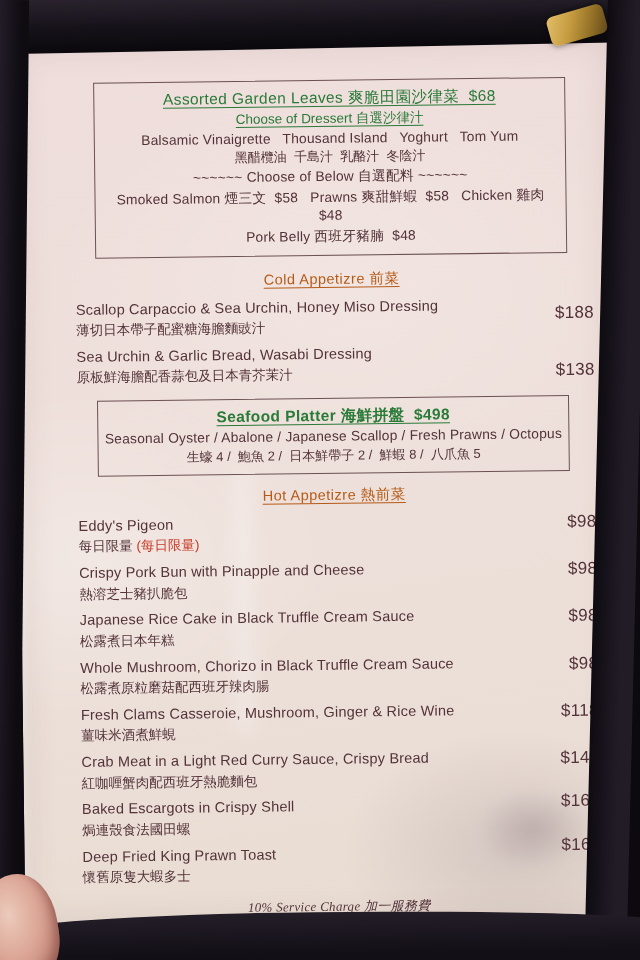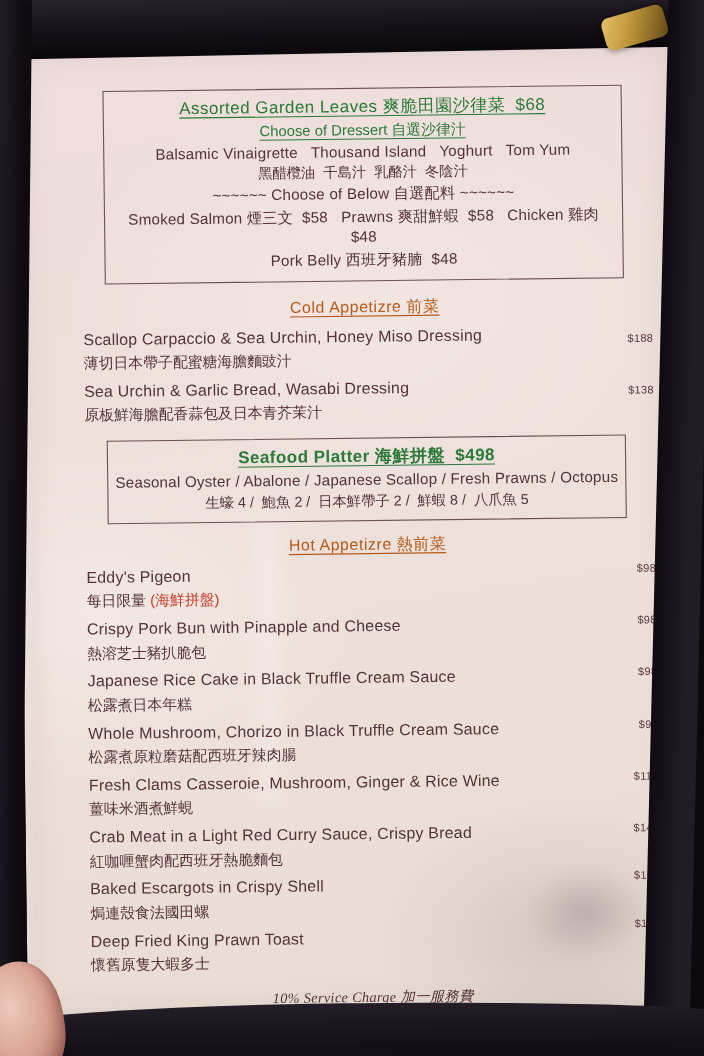--- a/index.html
+++ b/index.html
@@ -73,21 +73,21 @@
   .box .zh-row{font-size:13px;margin-top:1px;line-height:1.3;}
 
   .section-heading{
     font-size:14.5px;font-weight:500;letter-spacing:.5px;margin-top:14px;
   }
   .items{margin-top:10px;}
   .item{position:relative;margin-bottom:9px;padding-right:70px;}
   .item-name{font-size:14.5px;line-height:1.2;letter-spacing:.2px;}
   .item-zh{font-size:13.5px;line-height:1.25;margin-top:4px;}
   .item-price{
-    position:absolute;right:-6px;top:0;font-size:10px;font-weight:500;letter-spacing:.3px;
+    position:absolute;right:-6px;top:0;font-size:17px;font-weight:500;letter-spacing:.3px;
   }
   .platter{margin-top:14px;}
   .platter .t1{font-size:15.5px;font-weight:700;}
   .hot-heading{margin-top:12px;}
   .footer{
     margin-top:14px;text-align:center;
     font-family:"Liberation Serif", serif;font-style:italic;
     font-size:13px;letter-spacing:.3px;
   }
 </style>
@@ -115,35 +115,35 @@
     <div class="section-heading orange u center">Cold Appetizre 前菜</div>
     <div class="items">
       <div class="item">
         <div class="item-name">Scallop Carpaccio &amp; Sea Urchin, Honey Miso Dressing</div>
         <div class="item-zh">薄切日本帶子配蜜糖海膽麵豉汁</div>
         <div class="item-price" style="top:7px;">$188</div>
       </div>
       <div class="item">
         <div class="item-name">Sea Urchin &amp; Garlic Bread, Wasabi Dressing</div>
         <div class="item-zh">原板鮮海膽配香蒜包及日本青芥茉汁</div>
-        <div class="item-price" style="top:7px;margin-left:37px;">$138</div>
+        <div class="item-price" style="top:17px;margin-left:37px;">$138</div>
       </div>
     </div>
 
     <div class="box platter">
       <div class="t1 green u pre">Seafood Platter 海鮮拼盤  $498</div>
       <div class="row">Seasonal Oyster / Abalone / Japanese Scallop / Fresh Prawns / Octopus</div>
       <div class="zh-row pre">生蠔 4 /  鮑魚 2 /  日本鮮帶子 2 /  鮮蝦 8 /  八爪魚 5</div>
     </div>
 
     <div class="section-heading hot-heading orange u center">Hot Appetizre 熱前菜</div>
     <div class="items">
       <div class="item">
         <div class="item-name">Eddy's Pigeon</div>
-        <div class="item-zh"><span>每日限量 </span><span class="red-note">(海鮮拼盤)</span></div>
+        <div class="item-zh"><span>每日限量 </span><span class="red-note">(每日限量)</span></div>
         <div class="item-price">$98</div>
       </div>
       <div class="item">
         <div class="item-name">Crispy Pork Bun with Pinapple and Cheese</div>
         <div class="item-zh">熱溶芝士豬扒脆包</div>
         <div class="item-price">$98</div>
       </div>
       <div class="item">
         <div class="item-name">Japanese Rice Cake in Black Truffle Cream Sauce</div>
         <div class="item-zh">松露煮日本年糕</div>

